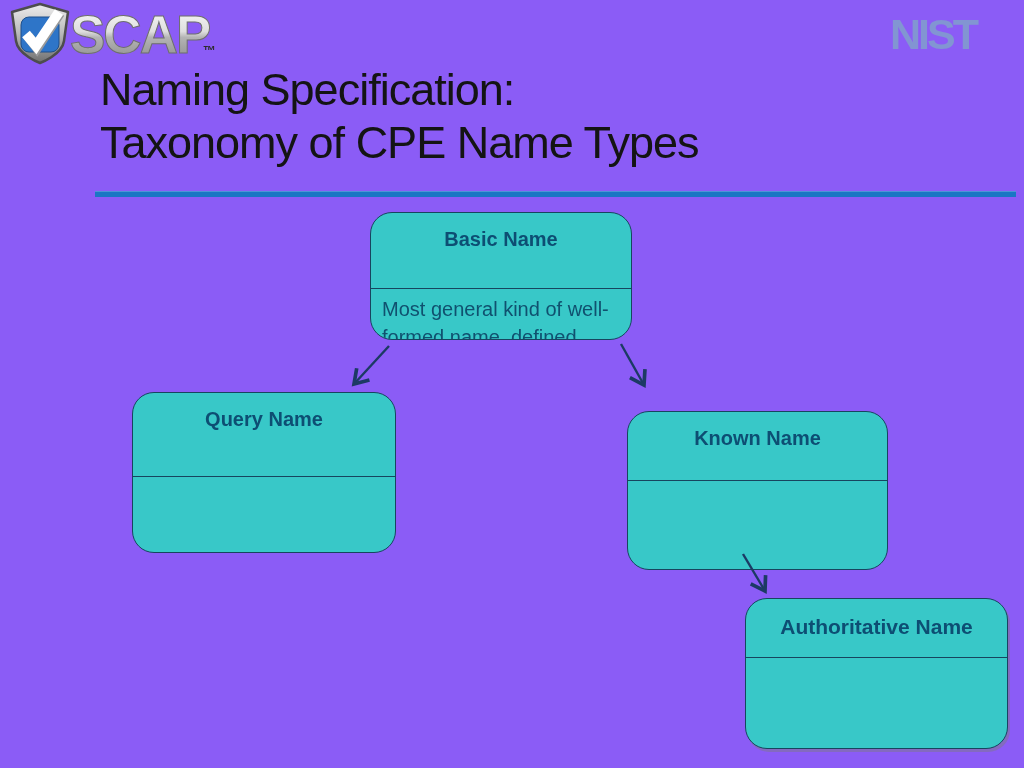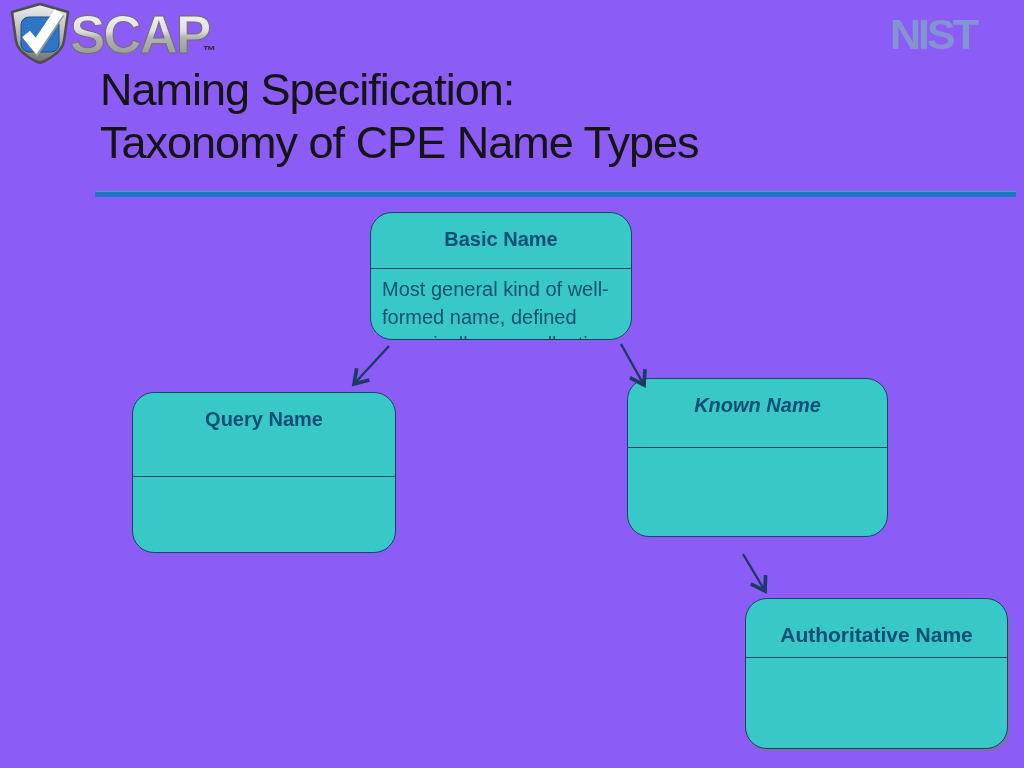--- a/index.html
+++ b/index.html
@@ -28,27 +28,27 @@
   .node-header{
     box-sizing:border-box;display:flex;justify-content:center;align-items:flex-start;
     border-bottom:1.6px solid #17455F;
     font-weight:bold;font-size:20px;color:#0D4E73;padding-top:15px;
   }
   .node-body{
     padding:7px 8px 0 11px;font-size:20px;line-height:1.38;color:#10516F;
     white-space:pre-wrap;
   }
   .node-basic{left:370px;top:212px;width:262px;height:128px;}
-  .node-basic .node-header{height:56px;}
+  .node-basic .node-header{height:76px;}
   .node-query{left:112px;top:392px;width:264px;height:161px;margin-left:20px;}
   .node-query .node-header{height:84px;}
-  .node-known{left:627px;top:378px;width:261px;height:159px;font-style:italic;}
+  .node-known{left:627px;top:411px;width:261px;height:159px;}
   .node-known .node-header{height:69px;}
   .node-auth{left:745px;top:598px;width:263px;height:151px;box-shadow:2px 3px 0 rgba(125,125,125,0.45);}
-  .node-auth .node-header{height:59px;font-size:21px;padding-top:24px;}
+  .node-auth .node-header{height:59px;font-size:21px;padding-top:16px;}
   
   #edges{position:absolute;left:0;top:0;width:1024px;height:768px;pointer-events:none;}
 </style>
 </head>
 <body>
 
 <div id="stage">
 
   <svg id="scap-logo" viewBox="0 0 232 64">
     <defs>

